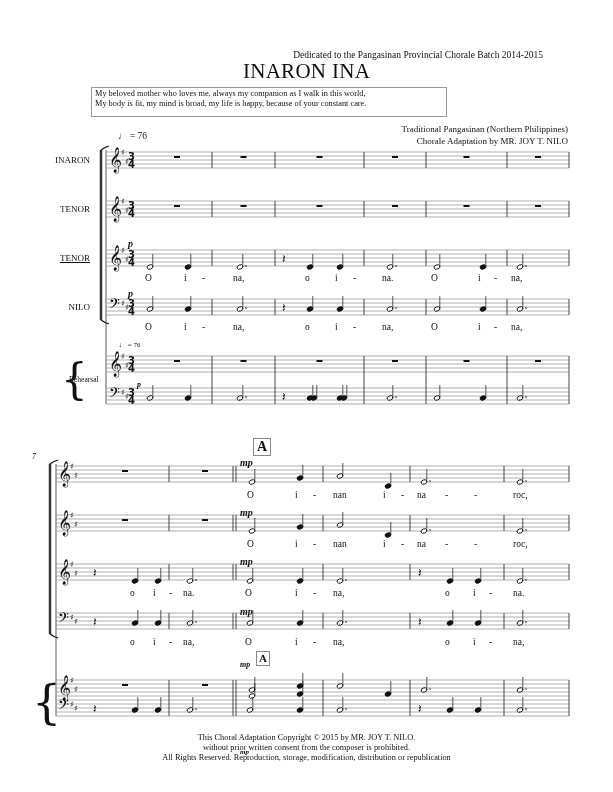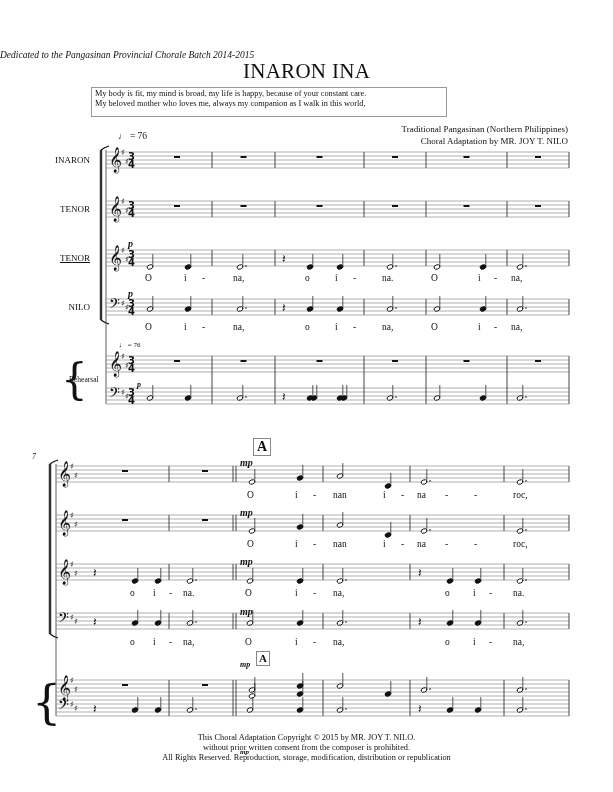--- a/index.html
+++ b/index.html
@@ -1,19 +1,19 @@
 <!DOCTYPE html>
 <html><head>
 <meta charset="utf-8">
 <style>
   html, body { margin:0; padding:0; background:#ffffff; }
   body { width:613px; height:792px; position:relative; overflow:hidden;
          font-family:"Liberation Serif", "DejaVu Serif", serif; color:#111; }
   .abs { position:absolute; }
-  .dedication { left:0; width:543px; top:50px; text-align:left; font-style:italic; font-size:9.5px; }
+  .dedication { left:0; width:543px; top:50px; text-align:right; font-size:9.5px; }
   .title { left:0; width:613px; top:59px; text-align:center; font-size:21px; letter-spacing:0.3px; }
   .translation { left:91px; top:87px; width:356px; height:30px; border:1px solid #999; padding:1px 3px;
                  box-sizing:border-box; font-size:8.3px; line-height:9.6px; }
   .credits { right:45px; top:124px; text-align:right; font-size:9px; line-height:11.5px; }
   .tempo { font-size:9.5px; }
   .tempo-small { font-size:7px; }
   .partname { font-size:9px; text-align:right; width:60px; }
   .rehearsal-label { font-size:7.5px;padding-left:11px; }
   .footer { left:0; width:613px; top:733px; text-align:center; font-size:8.3px; line-height:10px; }
   svg { position:absolute; left:0; top:0; }
@@ -24,27 +24,27 @@
              padding:0 3px; line-height:16px; }
   .reh-box-small { border:1px solid #888; font-weight:bold; font-size:11px; padding:0 2px; line-height:13px; }
 </style>
 </head>
 <body>
 
 <div class="abs dedication">Dedicated to the Pangasinan Provincial Chorale Batch 2014-2015</div>
 <div class="abs title">INARON INA</div>
 
 <div class="abs translation">
+  <div>My beloved mother who loves me, always my companion as I walk in this world,</div>
   <div>My body is fit, my mind is broad, my life is happy, because of your constant care.</div>
-  <div>My beloved mother who loves me, always my companion as I walk in this world,</div>
 </div>
 
 <div class="abs credits">
   <div>Traditional Pangasinan (Northern Philippines)</div>
-  <div>Choral Adaptation by MR. JOY T. NILO</div>
+  <div>Chorale Adaptation by MR. JOY T. NILO</div>
 </div>
 
 <div class="abs tempo" style="left:118px;top:131px;">♩ = 76</div>
 
 <div class="abs partname" style="left:30px;top:155px;">INARON</div>
 <div class="abs partname" style="left:30px;top:204px;">TENOR</div>
 <div class="abs partname" style="left:30px;top:253px;text-decoration:underline;">TENOR</div>
 <div class="abs partname" style="left:30px;top:302px;">NILO</div>
 <div class="abs rehearsal-label" style="left:58px;top:375px;">Rehearsal</div>
 <div class="abs tempo-small" style="left:119px;top:341px;">♩ = 76</div>

